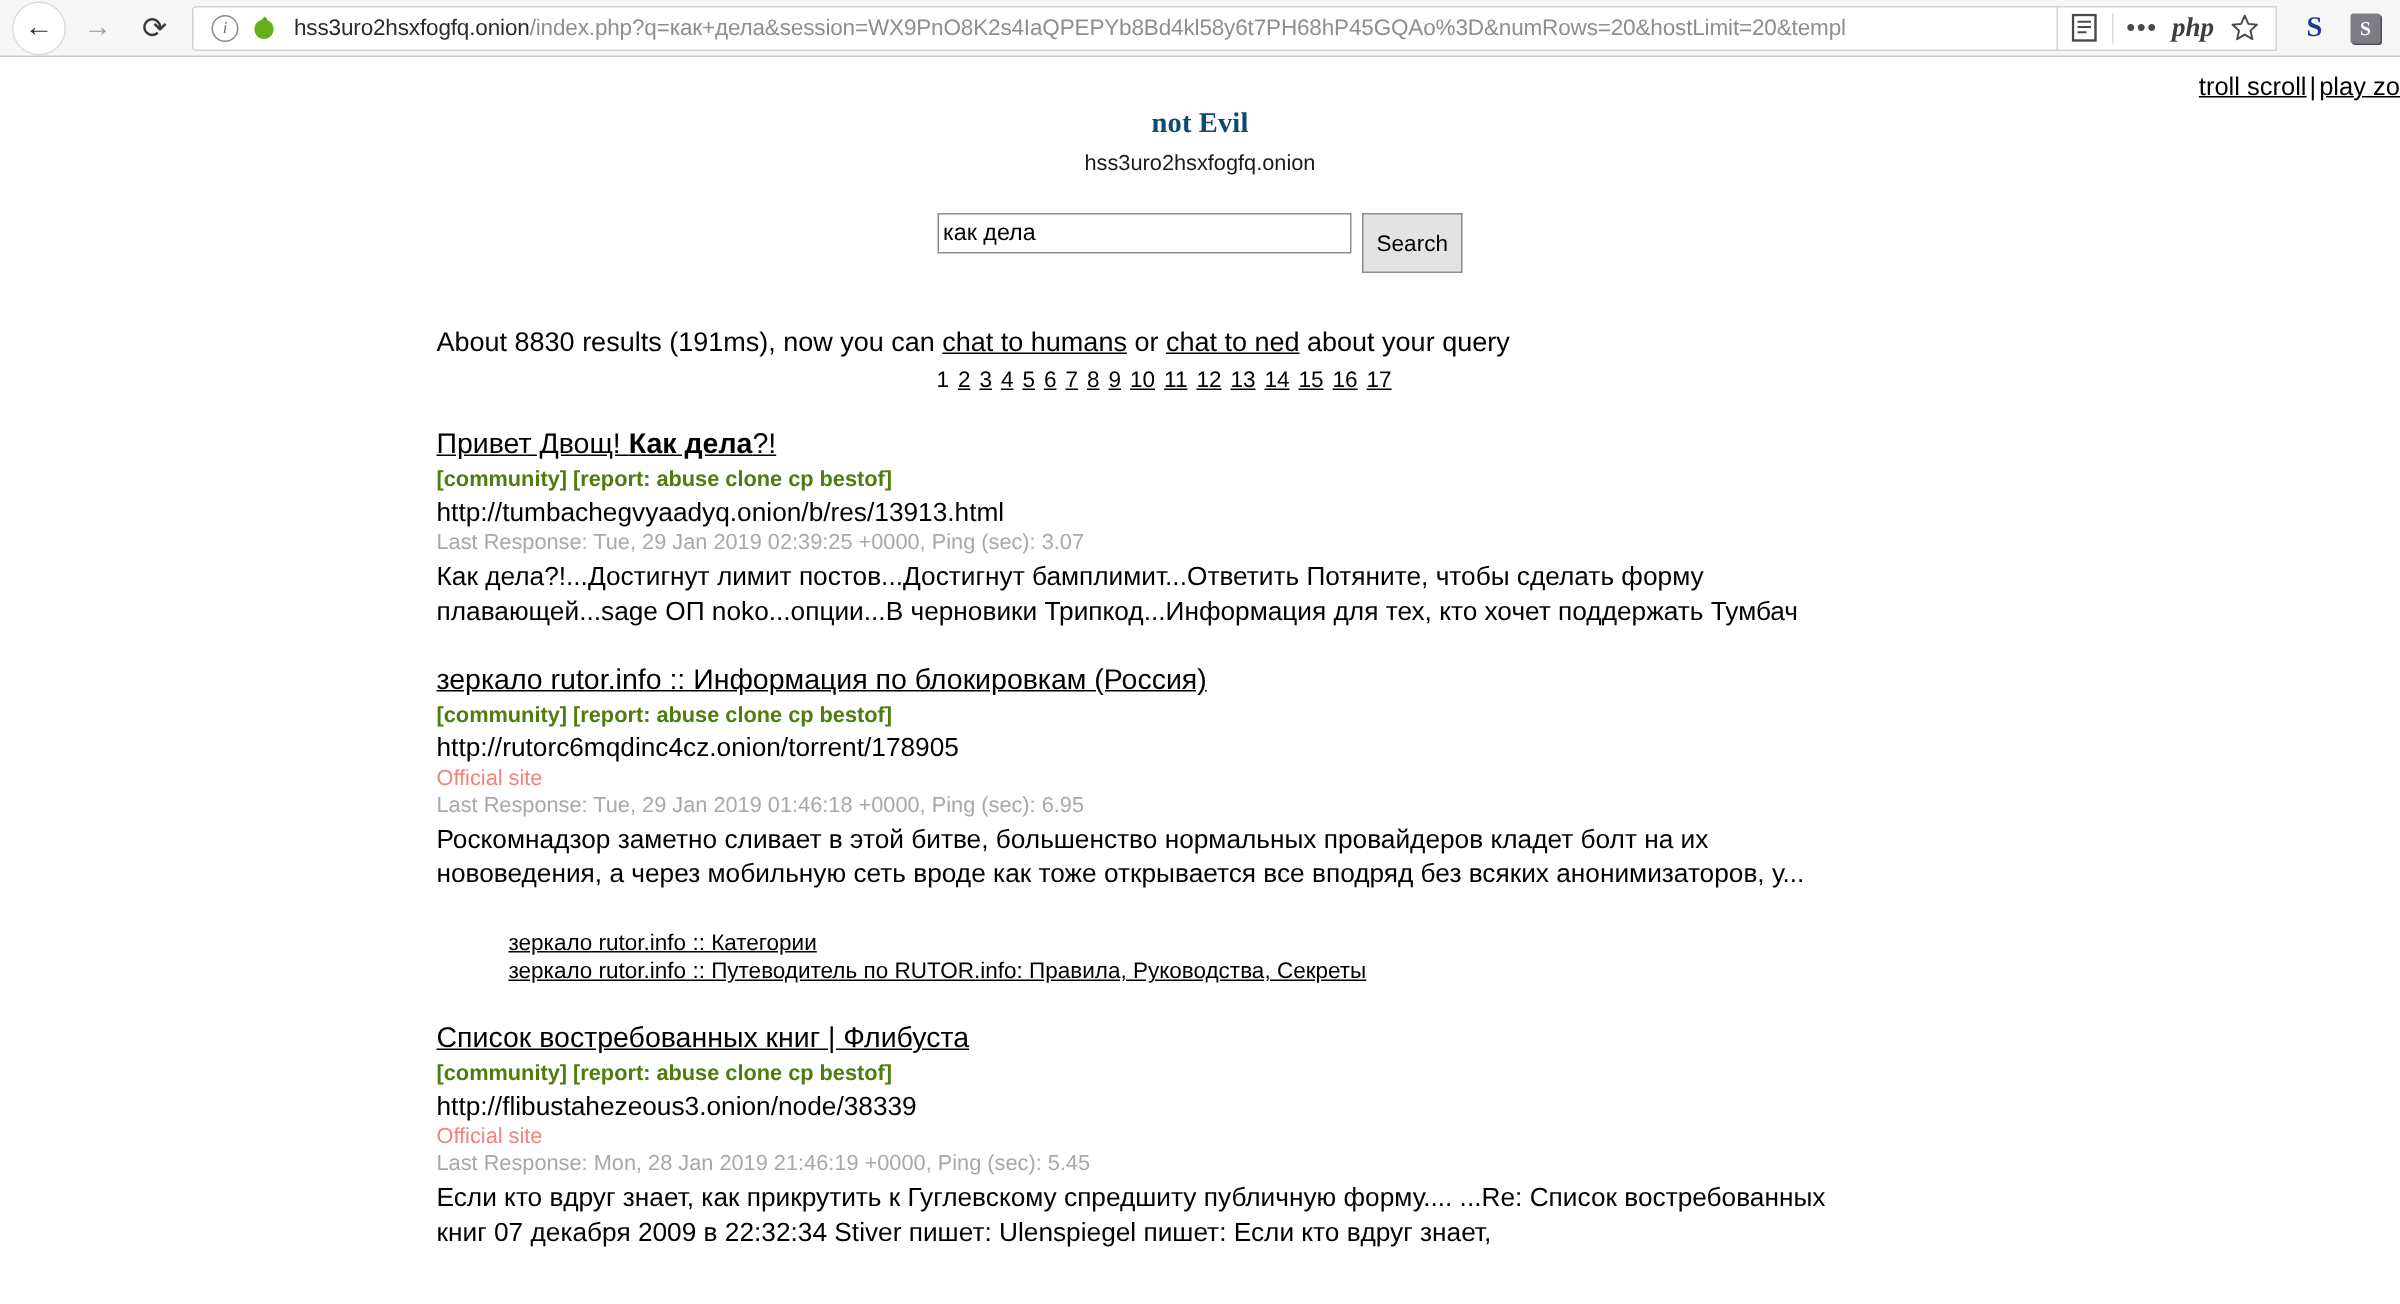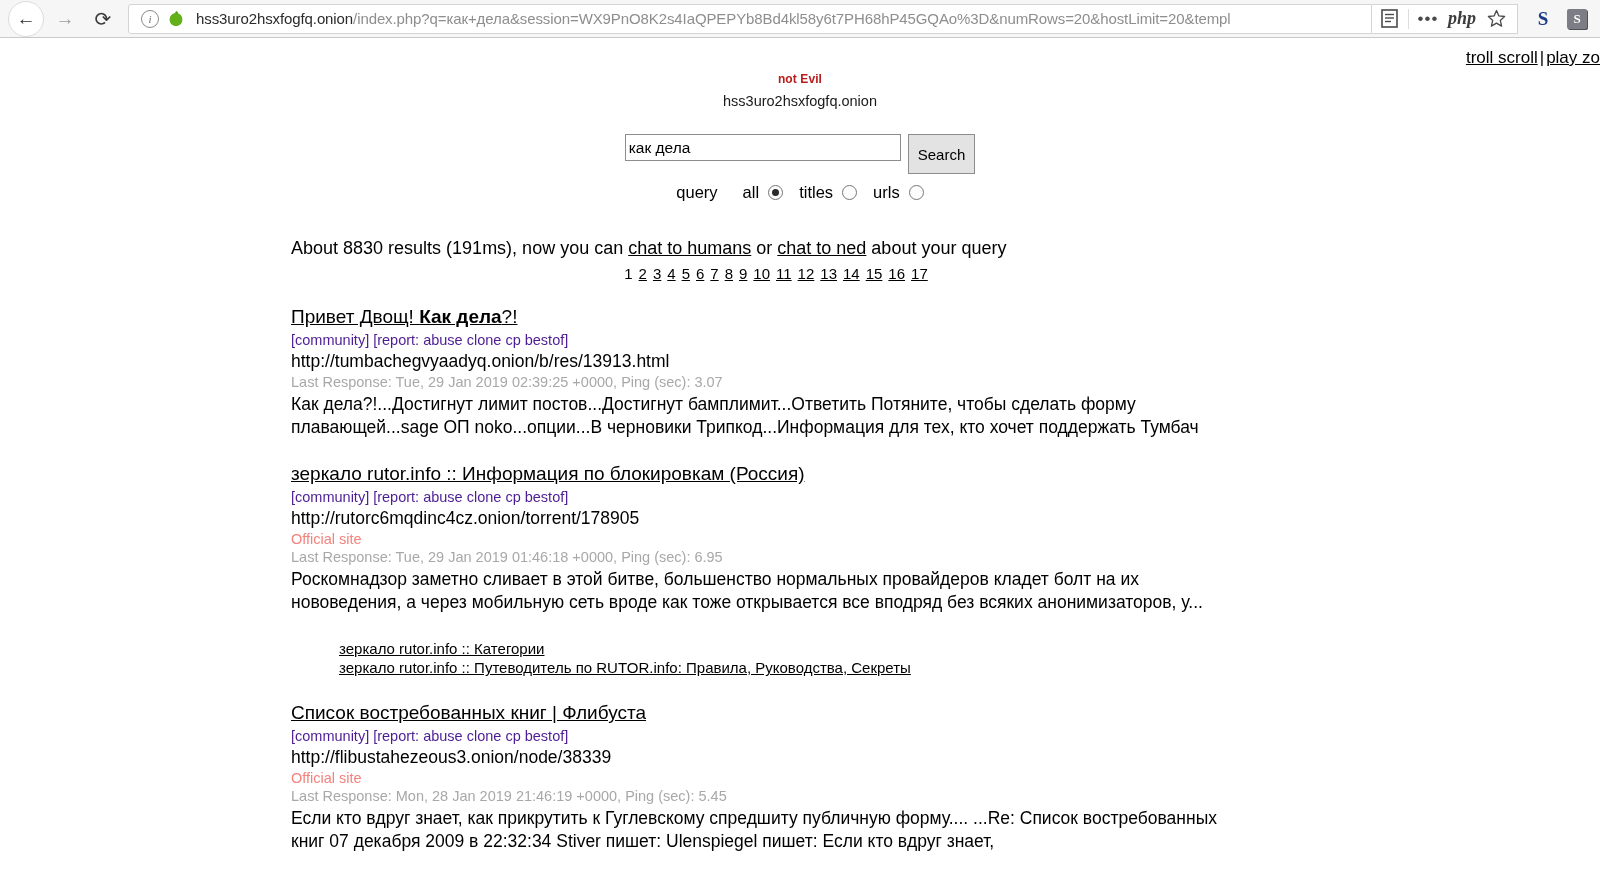--- a/index.html
+++ b/index.html
@@ -149,24 +149,25 @@
   .corner-links a {
     color: #000000;
   }
   .corner-links .bar { text-decoration: none; padding: 0 2px; }
 
   .site-header {
     text-align: center;
     padding-top: 34px;
   }
   .site-title {
-    font-size: 12px;
+    font-size: 19px;
     font-weight: bold;
-    color: #b91c1c;
+    color: #0c4a6e;
     letter-spacing: 0.1px;
+    font-family: Liberation Serif, serif;
   }
   .site-domain {
     font-size: 14.5px;
     color: #1a1a1a;
     margin-top: 7px;
   }
 
   .search-area {
     text-align: center;
     margin-top: 25px;
@@ -266,22 +267,23 @@
   .result-title {
     font-size: 19px;
     color: #000000;
     text-decoration: underline;
     display: block;
     line-height: 1.25;
   }
   .result-title b { font-weight: bold; }
   .result-tags {
     font-size: 14.5px;
-    color: #4c1d95;
+    color: #4d7c0f;
     margin-top: 3px;
+    font-weight: bold;
   }
   .result-url {
     font-size: 17.5px;
     color: #000000;
     margin-top: 3px;
   }
   .official {
     font-size: 14.5px;
     color: #f4827d;
     margin-top: 2px;
@@ -372,30 +374,20 @@
 
   <div class="site-header">
     <div class="site-title">not Evil</div>
     <div class="site-domain">hss3uro2hsxfogfq.onion</div>
   </div>
 
   <div class="search-area">
     <div class="search-row">
       <input class="search-input" type="text" value="как дела" style="">
       <button class="search-btn">Search</button>
-    </div>
-    <div class="radio-row">
-      <span class="lbl first">query</span>
-      <span class="gap"></span>
-      <span class="lbl">all</span>
-      <span class="rdo on"></span>
-      <span class="lbl">titles</span>
-      <span class="rdo"></span>
-      <span class="lbl">urls</span>
-      <span class="rdo" style="margin-right:0;"></span>
     </div>
   </div>
 
   <div class="results-wrap">
 
     <div class="results-info"><span>About 8830 results (191ms), now you can </span><a href="#">chat to humans</a><span> or </span><a href="#">chat to ned</a><span> about your query</span></div>
 
     <div class="pagination"><span class="cur">1</span><a href="#">2</a><a href="#">3</a><a href="#">4</a><a href="#">5</a><a href="#">6</a><a href="#">7</a><a href="#">8</a><a href="#">9</a><a href="#">10</a><a href="#">11</a><a href="#">12</a><a href="#">13</a><a href="#">14</a><a href="#">15</a><a href="#">16</a><a href="#">17</a></div>
 
     <div id="results-list">

